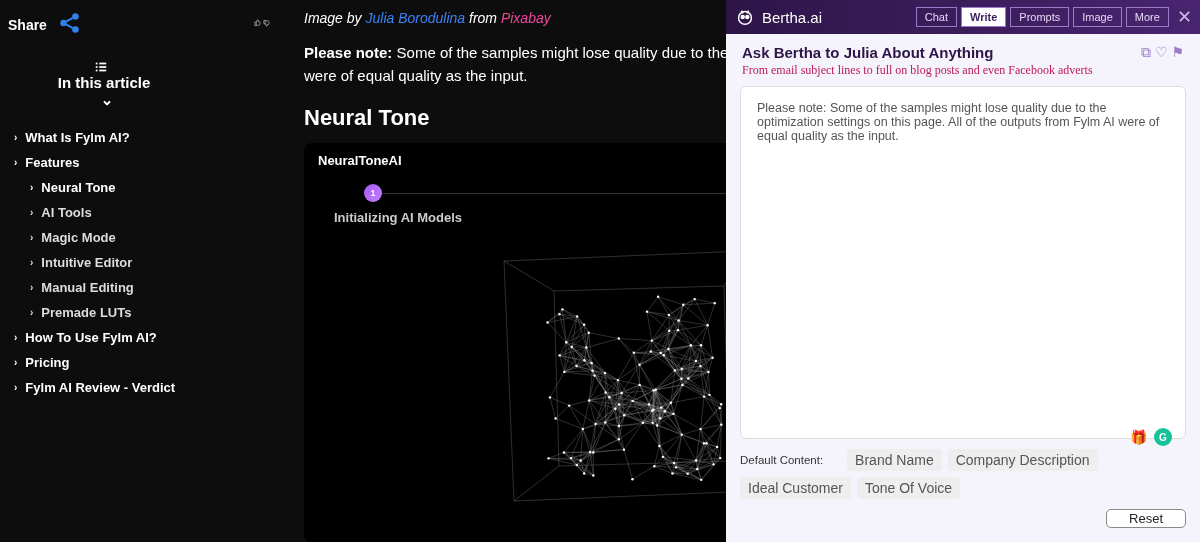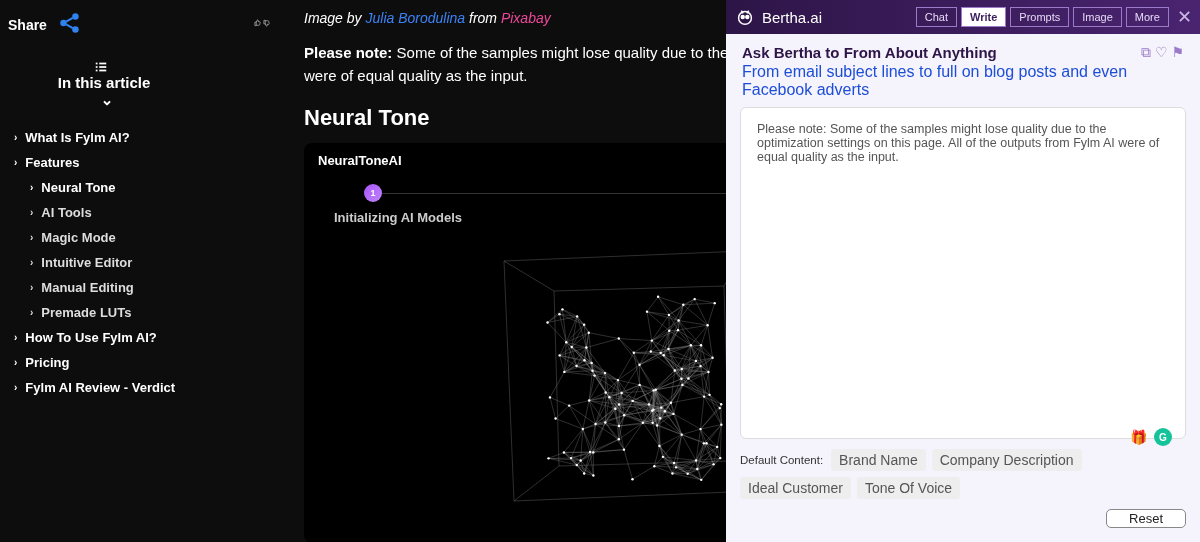--- a/index.html
+++ b/index.html
@@ -44,30 +44,30 @@
 .bertha-top { background: #3b1e5e; background: linear-gradient(90deg,#2d1547,#4a2470); height: 34px; display: flex; align-items: center; padding: 0 8px; }
 .bertha-brand { display: flex; align-items: center; color: #fff; font-size: 15px; font-weight: 500; flex: 1; }
 .bertha-brand svg { width: 22px; height: 22px; margin-right: 6px; }
 .bertha-tabs { display: flex; gap: 4px; }
 .bertha-tab { border: 1px solid #9b7bc9; color: #e6d9f7; font-size: 11px; padding: 3px 8px; background: transparent; cursor: pointer; }
 .bertha-tab.sel { background: #fff; color: #3b1e5e; font-weight: 600; }
 .bertha-close { color: #c9b5e6; font-size: 18px; margin-left: 8px; cursor: pointer; }
 .bertha-header { padding: 10px 16px 8px 16px; display: flex; align-items: flex-start; }
 .bertha-header-txt { flex: 1; }
 .bertha-title { font-size: 15px; font-weight: 700; color: #2d1547; margin-bottom: 2px; }
-.bertha-sub { font-size: 16px; color: #1d4ed8; }
+.bertha-sub { font-size: 12px; color: #be185d; font-family: Liberation Serif, serif; }
 .bertha-icons { display: flex; gap: 4px; color: #9b7bc9; }
 .bertha-icons span { font-size: 14px; }
 .bertha-textarea-wrap { padding: 0 14px; flex: 1; display: flex; }
 .bertha-textarea { width: 100%; height: 100%; border: 1px solid #ddd; border-radius: 6px; padding: 14px 16px; font-size: 12.5px; color: #555; resize: none; font-family: inherit; background: #fff; position: relative; }
 .bertha-ta-icons { position: absolute; right: 28px; bottom: 96px; display: flex; gap: 6px; align-items: center; }
 .gram { width: 18px; height: 18px; background: #15c39a; border-radius: 50%; display: flex; align-items: center; justify-content: center; color: #fff; font-size: 10px; font-weight: 700; }
 .gift { color: #aaa; font-size: 14px; }
 .bertha-chips { padding: 10px 14px 0 14px; display: flex; align-items: center; flex-wrap: wrap; gap: 6px; font-size: 11.5px; }
-.chips-label { color: #333; margin-right: 2px; }
+.chips-label { color: #333; margin-right: 18px; }
 .chip { background: #eee; color: #555; padding: 3px 8px; border-radius: 3px; cursor: pointer; font-size: 14px; }
 .bertha-actions { padding: 10px 14px 14px 14px; display: flex; justify-content: flex-end; gap: 10px; }
 .btn-reset { border: 1px solid #888; background: #fff; color: #222; padding: 1px 22px; border-radius: 5px; font-size: 13px; cursor: pointer; }
 .btn-gen { border: none; background: #8b5cf6; color: #fff; padding: 7px 22px; border-radius: 5px; font-size: 13px; cursor: pointer; font-weight: 500; }
 </style>
 </head>
 <body>
 
 <div class="main-layout">
   <div class="left-col">
@@ -905,21 +905,21 @@
       <button class="bertha-tab">Chat</button>
       <button class="bertha-tab sel">Write</button>
       <button class="bertha-tab">Prompts</button>
       <button class="bertha-tab">Image</button>
       <button class="bertha-tab">More</button>
     </div>
     <span class="bertha-close">✕</span>
   </div>
   <div class="bertha-header">
     <div class="bertha-header-txt">
-      <div class="bertha-title">Ask Bertha to From About Anything</div>
+      <div class="bertha-title">Ask Bertha to Julia About Anything</div>
       <div class="bertha-sub">From email subject lines to full on blog posts and even Facebook adverts</div>
     </div>
     <div class="bertha-icons">
       <span>⧉</span>
       <span>♡</span>
       <span>⚑</span>
     </div>
   </div>
   <div class="bertha-textarea-wrap">
     <textarea class="bertha-textarea" style="">Please note: Some of the samples might lose quality due to the optimization settings on this page. All of the outputs from Fylm AI were of equal quality as the input.</textarea>

